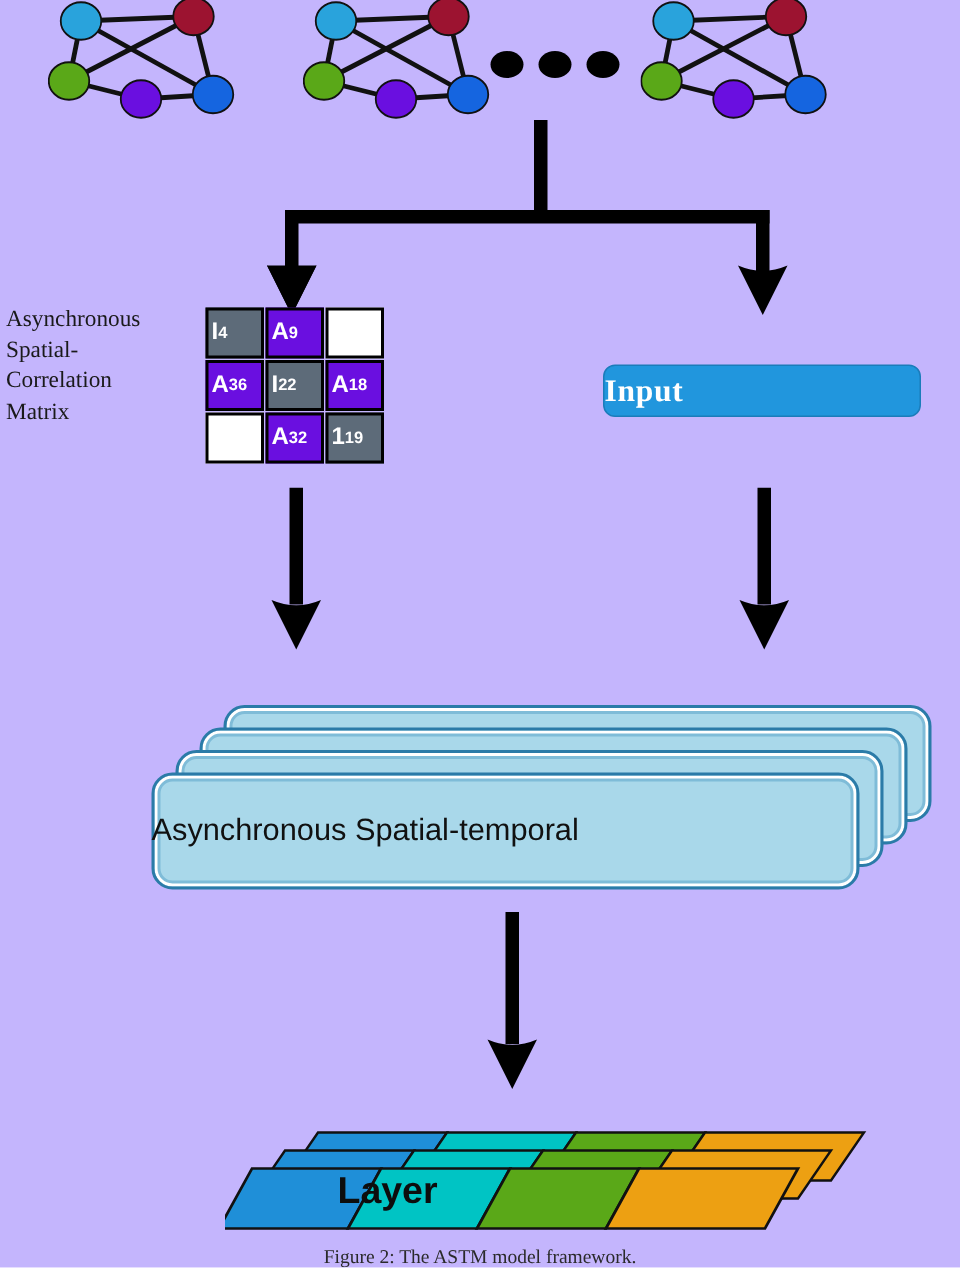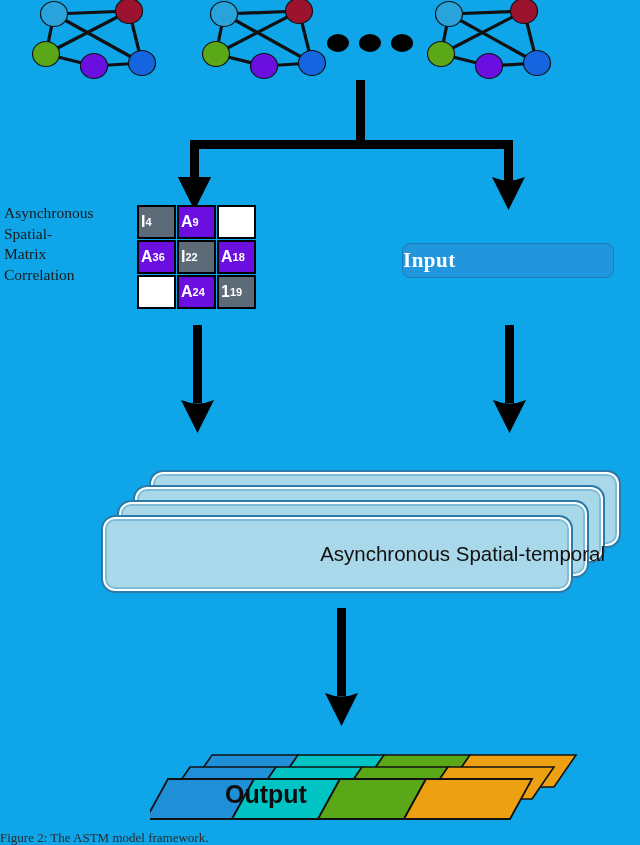--- a/index.html
+++ b/index.html
@@ -7,21 +7,21 @@
     padding: 0;
     background: #ffffff;
   }
   body {
     font-family: "Liberation Sans", sans-serif;
   }
   #figure {
     position: relative;
     width: 640px;
     height: 845px;
-    background: #0ea5e9;
+    background: #c4b5fd;
     overflow: hidden;
   }
   .abs { position: absolute; }
 
   
   .graph-svg { display: block; }
 
   
   .dots { left: 325px; top: 28px; width: 90px; height: 30px; }
 
@@ -108,29 +108,28 @@
   .layer-card.l3 { left: 17px; top: 30px; }
   .layer-card.l4 { left: 1px;  top: 45px; z-index: 5; }
   .layer-text {
     position: absolute;
     left: 1px;
     top: 45px;
     width: 472px;
     height: 78px;
     display: flex;
     flex-direction: column;
-    align-items: flex-end;
+    align-items: flex-start;
     justify-content: center;
     z-index: 6;
     font-family: "Liberation Sans", sans-serif;
     font-size: 20.5px;
     color: #111111;
     line-height: 26px;
     text-align: center;
-    margin-left: 32px;
   }
 
   
   .output-wrap { left: 150px; top: 735px; width: 440px; height: 90px; }
   .output-label {
     position: absolute;
     left: 225px;
     top: 780px;
     font-family: "Liberation Sans", sans-serif;
     font-weight: 700;
@@ -138,20 +137,21 @@
     color: #0d0d0d;
     z-index: 30;
     letter-spacing: 0px;
   }
 
   
   .caption {
     left: 0px;
     top: 830px;
     width: 640px;
+    text-align: center;
     font-family: "Liberation Serif", serif;
     font-size: 13px;
     color: #2a2a2a;
   }
 </style>
 </head>
 <body>
 
 <div id="figure">
 
@@ -240,22 +240,22 @@
 
       <rect x="354" y="60" width="9" height="43" fill="#000000"></rect>
 
       <path d="M 342 97 Q 358.5 104 375 97 L 358.5 130 Z" fill="#000000"></path>
     </svg>
   </div>
 
   <div class="abs matrix-label">
     <div>Asynchronous</div>
     <div>Spatial-</div>
+    <div>Correlation</div>
     <div>Matrix</div>
-    <div>Correlation</div>
   </div>
 
   <div class="abs matrix">
     <div class="cell gray">
       <span>I</span>
         <span class="sub">4</span>
     </div>
     <div class="cell purple">
       <span>A</span>
         <span class="sub">9</span>
@@ -277,21 +277,21 @@
       <span>A</span>
         <span class="sub">18</span>
     </div>
 
     <div class="cell empty">
       <span></span>
         <span class="sub"></span>
     </div>
     <div class="cell purple">
       <span>A</span>
-        <span class="sub">24</span>
+        <span class="sub">32</span>
     </div>
     <div class="cell gray">
       <span>1</span>
         <span class="sub">19</span>
     </div>
   </div>
 
   <div class="abs input-box">
     <span class="txt">Input</span>
   </div>
@@ -345,17 +345,17 @@
       </g>
 
       <g stroke="#111111" stroke-width="1.8">
         <polygon points="18,44 104,44 82,84 -4,84" fill="#1f8fd8"></polygon>
         <polygon points="104,44 190,44 168,84 82,84" fill="#00c4c4"></polygon>
         <polygon points="190,44 276,44 254,84 168,84" fill="#5aa818"></polygon>
         <polygon points="276,44 382,44 360,84 254,84" fill="#eda012"></polygon>
       </g>
     </svg>
   </div>
-  <div class="output-label">Output</div>
+  <div class="output-label">Layer</div>
 
   <div class="abs caption">Figure 2: The ASTM model framework.</div>
 
 </div>
 
 </body></html>

